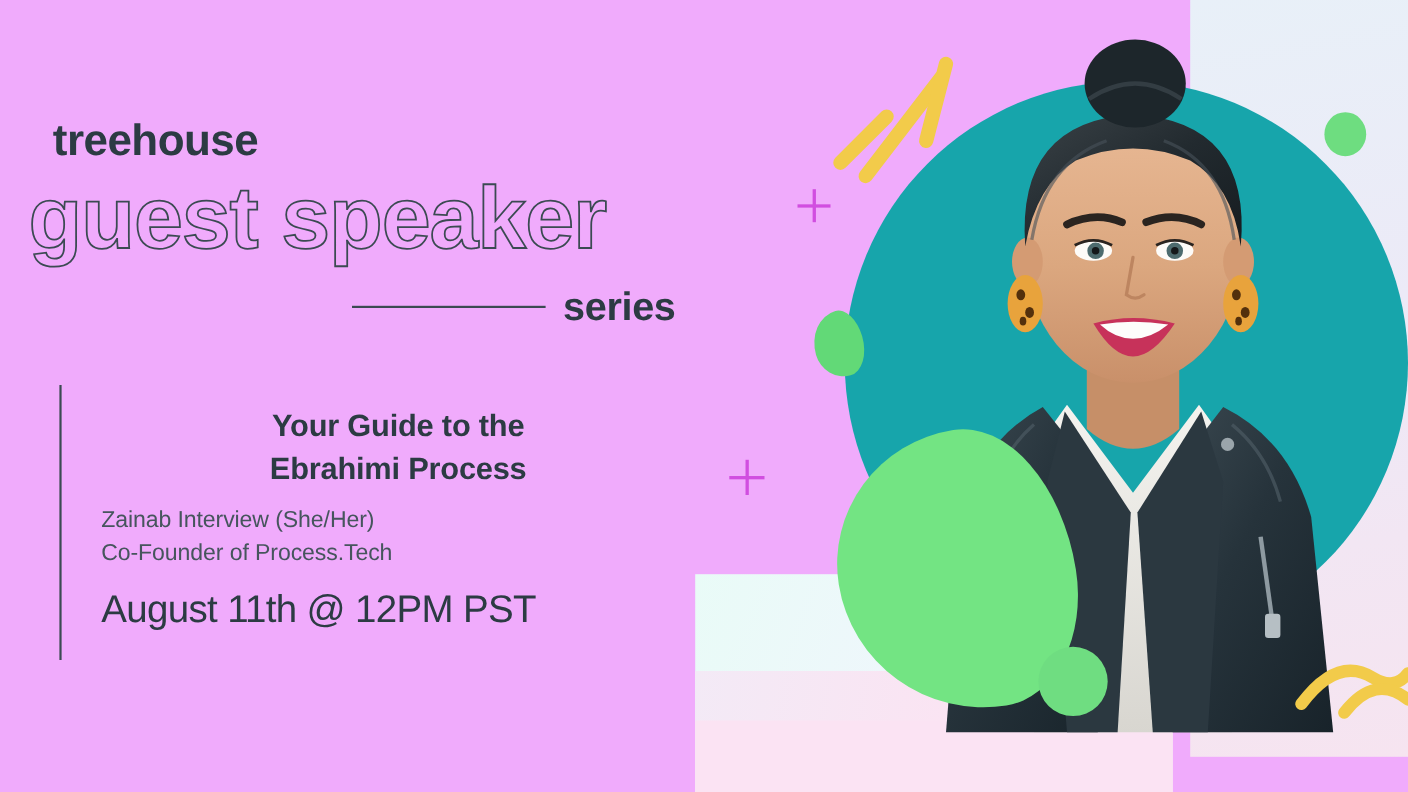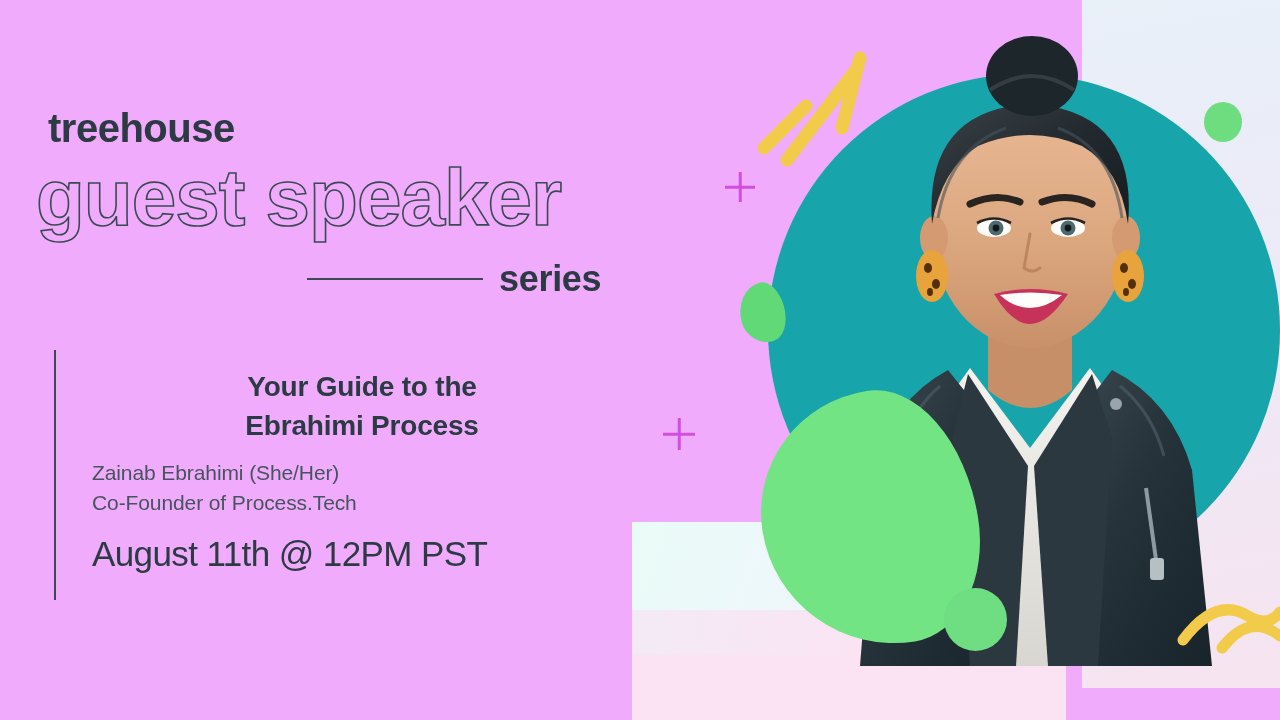--- a/index.html
+++ b/index.html
@@ -76,30 +76,30 @@
 
   
   .text-col { position:absolute; left:0; top:0; width:660px; height:720px; }
 
   .brand {
     position:absolute; left:48px; top:108px;
     font-size:40px; font-weight:700; color:#2c3b43;
     letter-spacing:-0.5px; line-height:1;
   }
   .headline-outline {
-    position:absolute; left:36px; top:158px;
+    position:absolute; left:26px; top:158px;
     font-size:80px; font-weight:700; line-height:1;
     color:transparent;
     -webkit-text-stroke:1.6px #3b4a52;
     letter-spacing:-1px;
     white-space:nowrap;
   }
   .series-row {
     position:absolute; left:307px; top:258px; width:320px;
-    display:flex; align-items:center; gap:16px;
+    display:flex; align-items:center; gap:16px;justify-content:center;
   }
   .series-rule { flex:0 0 176px; height:2px; background:#3b4a52; }
   .series-word {
     font-size:36px; font-weight:700; color:#2c3b43; letter-spacing:-0.3px;
   }
 
   .accent-bar {
     position:absolute; left:54px; top:350px; width:2px; height:250px; background:#3b4a52;
   }
   .info-block { position:absolute; left:92px; top:368px; width:540px; }
@@ -246,20 +246,20 @@
       <span class="series-word">series</span>
     </div>
 
     <div class="accent-bar"></div>
 
     <div class="info-block">
       <div class="talk-title">
         <div>Your Guide to the</div>
         <div>Ebrahimi Process</div>
       </div>
-      <div class="speaker-name">Zainab Ebrahimi (She/Her)</div>
+      <div class="speaker-name">Zainab Interview (She/Her)</div>
       <div class="speaker-role">Co-Founder of Process.Tech</div>
       <div class="event-time">August 11th @ 12PM PST</div>
     </div>
 
   </div>
 
 </div>
 
 </body></html>

